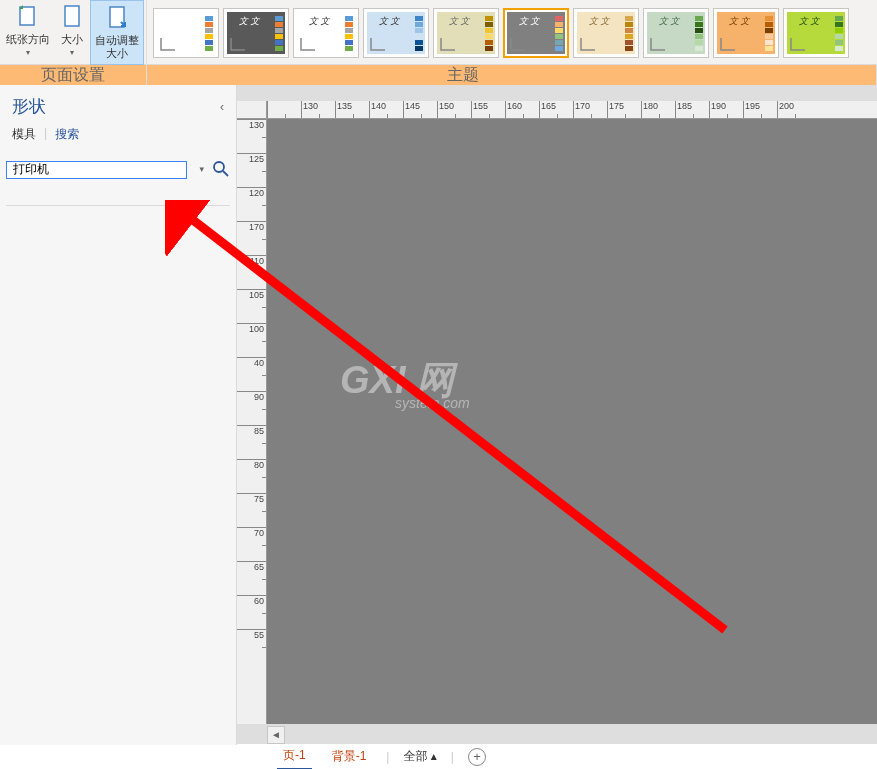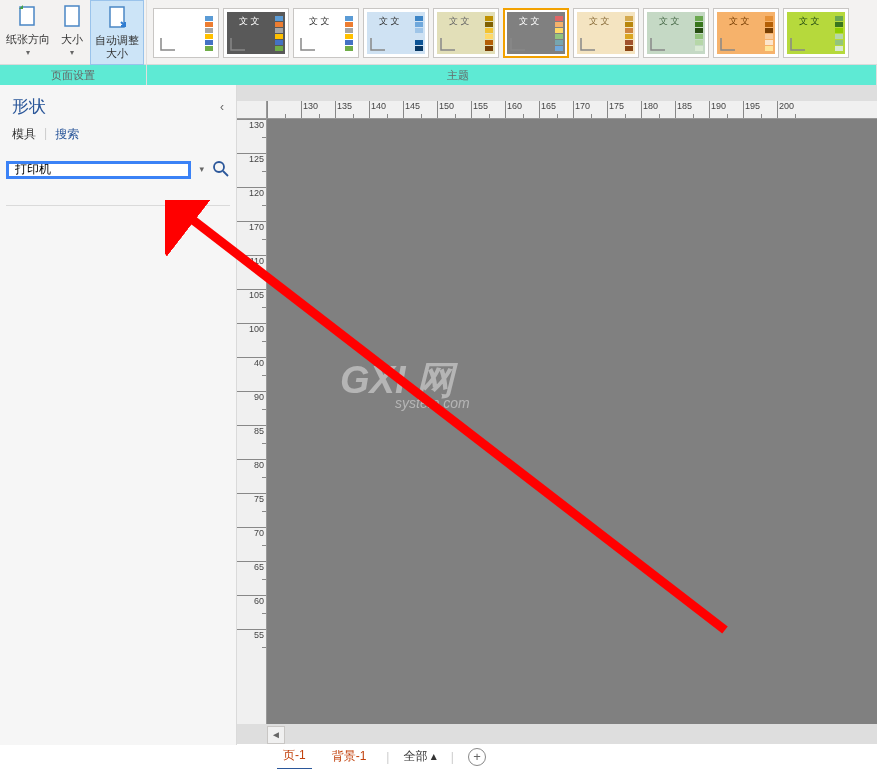--- a/index.html
+++ b/index.html
@@ -9,39 +9,39 @@
 .ribbon { display: flex; height: 65px; background: #f3f2f1; border-bottom: 1px solid #dadada; }
 .ribbon-buttons { display: flex; height: 65px; padding: 0 2px; border-right: 1px solid #e1dfdd; }
 .ribbon-btn { display: flex; flex-direction: column; align-items: center; justify-content: flex-start; padding: 3px 4px 2px; cursor: pointer; font-size: 11px; color: #333; line-height: 1.2; text-align: center; }
 .ribbon-btn.selected { background: #cce4f7; border: 1px solid #9ac3eb; }
 .ribbon-icon { width: 28px; height: 28px; margin-bottom: 2px; }
 .dropdown-arrow { font-size: 8px; color: #666; margin-top: 2px; }
 
 .theme-gallery { display: flex; gap: 4px; padding: 4px 6px; height: 65px; align-items: center; overflow: hidden; }
 .theme-item { width: 66px; height: 50px; border: 1px solid #c8c6c4; background: #fff; cursor: pointer; display: flex; align-items: center; justify-content: center; position: relative; }
 .theme-item.selected { border: 2px solid #f2a100; }
-.theme-preview { width: 58px; height: 42px; position: relative; }
+.theme-preview { width: 58px; height: 42px; position: relative; font-style: italic; }
 .theme-text { position: absolute; top: 3px; left: 12px; font-size: 9px; }
 .theme-bars { position: absolute; right: 2px; top: 4px; width: 8px; }
 .theme-bar { width: 8px; height: 5px; margin-bottom: 1px; }
 
-.group-labels { display: flex; height: 20px; background: #5eead4; font-size: 11px; color: #666; }
+.group-labels { display: flex; height: 20px; background: #fdba74; font-size: 16px; color: #666; }
 .group-label { text-align: center; border-right: 1px solid #e1dfdd; line-height: 20px; }
 
 
 .sidebar { position: absolute; left: 0; top: 85px; width: 237px; height: 660px; background: #f6f6f6; border-right: 1px solid #dadada; }
 .sidebar-header { display: flex; justify-content: space-between; align-items: center; padding: 10px 12px 6px; }
 .sidebar-title { font-size: 17px; color: #2b579a; }
 .collapse-btn { font-size: 12px; color: #666; cursor: pointer; }
 .sidebar-tabs { display: flex; gap: 0; padding: 2px 12px 8px; font-size: 12px; }
 .sidebar-tab { color: #333; cursor: pointer; padding-right: 8px; }
 .sidebar-tab.active { color: #2b579a; font-weight: 400; }
 .tab-sep { color: #ccc; padding-right: 8px; }
 .search-row { display: flex; padding: 8px 6px 6px; gap: 4px; align-items: center; }
-.search-input { flex: 1; height: 18px; border: 3px solid #3b82f6; padding: 2px 18px 2px 6px; font-size: 12px; background: #fff; }
+.search-input { flex: 1; height: 18px; border: 1px solid #3b82f6; padding: 2px 18px 2px 6px; font-size: 12px; background: #fff; }
 .search-input-wrap { position: relative; flex: 1; }
 .input-dropdown { position: absolute; right: 4px; top: 5px; font-size: 9px; color: #666; cursor: pointer; }
 .search-icon-btn { width: 18px; height: 18px; cursor: pointer; color: #2b579a; }
 .sidebar-divider { height: 1px; background: #dadada; margin: 20px 6px 0; }
 
 
 .canvas-area { position: absolute; left: 237px; top: 85px; right: 0; bottom: 25px; background: #dedede; }
 .ruler-h { position: absolute; top: 16px; left: 30px; right: 0; height: 18px; background: #f0f0f0; border-bottom: 1px solid #999; display: flex; font-size: 9px; color: #444; }
 .ruler-h-tick { width: 34px; text-align: left; border-left: 1px solid #888; padding-left: 1px; line-height: 11px; position: relative; }
 .ruler-h-tick::after { content: ''; position: absolute; left: 50%; bottom: 0; width: 1px; height: 4px; background: #888; }

